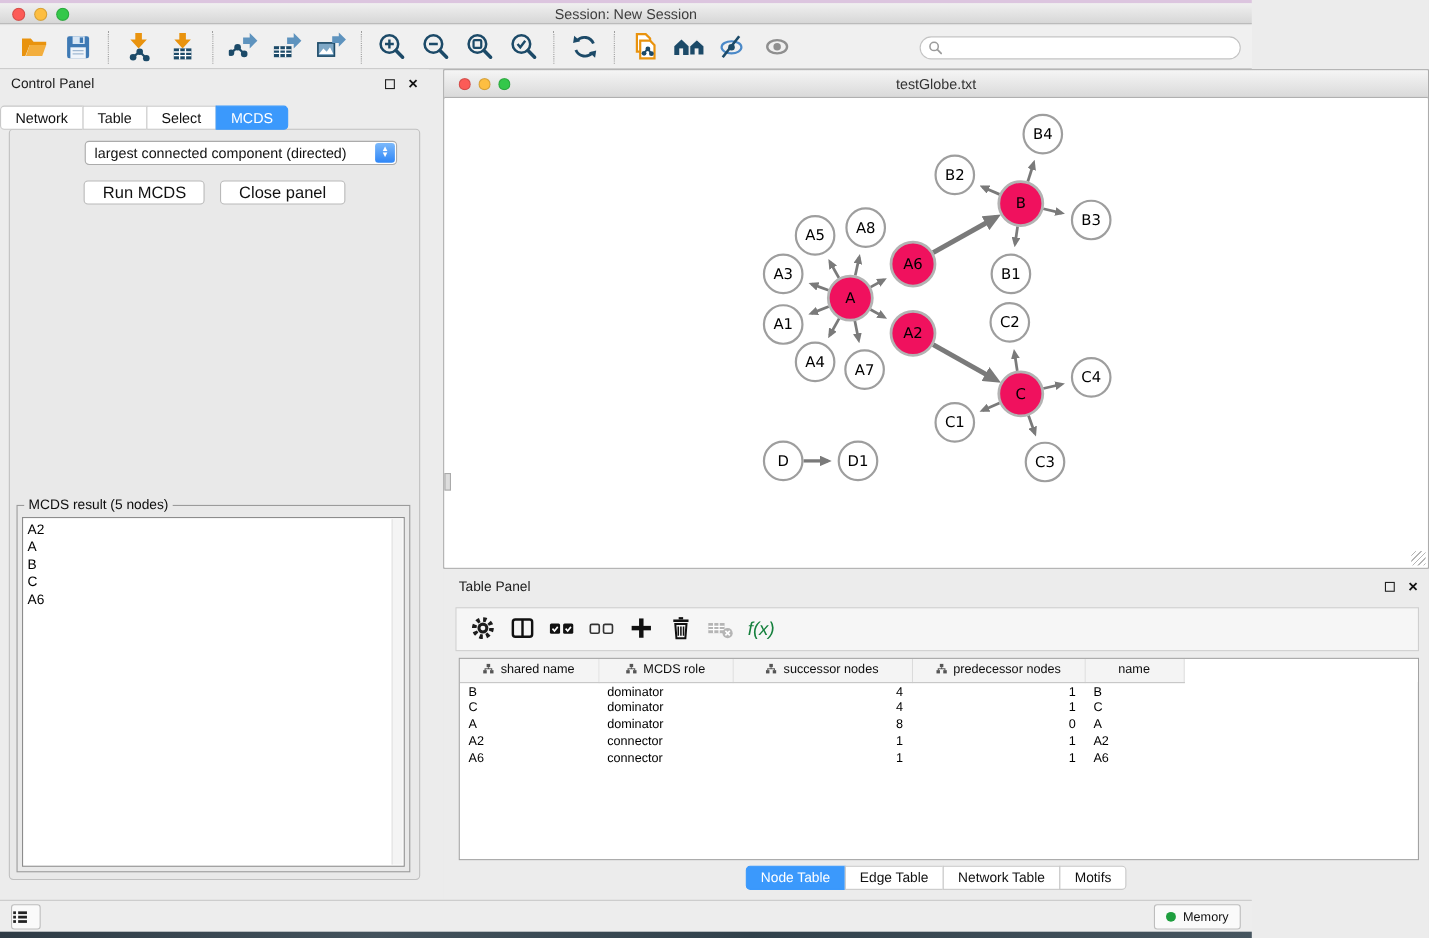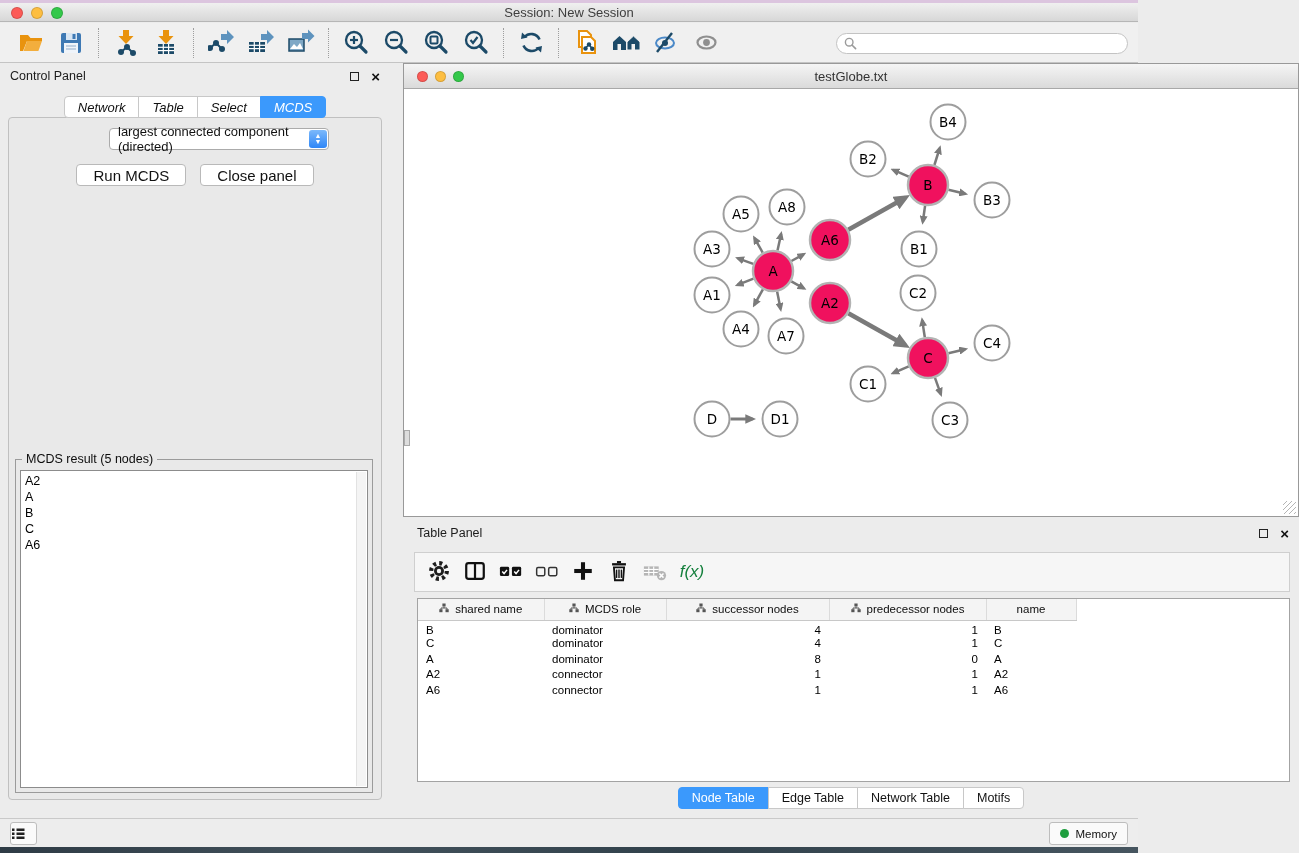--- a/index.html
+++ b/index.html
@@ -32,30 +32,30 @@
 
   
   .panel-header { display:flex; align-items:center; height:26px; padding:0 10px;
     font-size:12.5px; color:#1c1c1c; }
   .panel-header .spacer { flex:1; }
   .float-box { width:9px; height:9px; border:1.5px solid #222; display:inline-block; margin-right:12px; }
   .close-x { font-size:15px; font-weight:800; color:#111; line-height:9px; }
 
   
   #control-panel { position:absolute; left:0; top:63px; width:390px; height:755px; background:#ECECEC; }
-  .cp-tabs { position:absolute; top:33px; left:0; right:0; display:flex; justify-content:center; z-index:2;font-style:italic; }
+  .cp-tabs { position:absolute; top:33px; left:0; right:0; display:flex; justify-content:flex-start; z-index:2; }
   .seg-tab { height:22px; padding:0 13px; background:#FFF; border:1px solid #C8C8C8;
     font-size:13px; color:#111; display:flex; align-items:center; margin-left:-1px; cursor:pointer; }
   .seg-tab:first-child { border-radius:4px 0 0 4px; margin-left:0; }
   .seg-tab:last-child { border-radius:0 4px 4px 0; }
   .seg-tab.active { background:#3B99FC; border-color:#3B99FC; color:#FFF; }
   .cp-content { position:absolute; left:8px; right:8px; top:54px; bottom:18px;
     background:#E9E9E9; border:1px solid #C0C0C0; border-radius:4px; }
   .opt-label { text-align:center; margin-top:24px; font-size:13px; color:#0d0d0d; }
-  .select-row { margin:10px 52px 0;padding-left:48px; }
+  .select-row { margin:10px 20px 0;padding-left:48px; }
   .mac-select { position:relative; height:22px; background:#FFF; border:1px solid #ABABAB;
     border-radius:4px; display:flex; align-items:center; padding-left:8px; font-size:13px;
     color:#111; cursor:pointer; }
   .spinner { position:absolute; right:1px; top:1px; bottom:1px; width:18px; border-radius:3px;
     background:linear-gradient(#7CB9FB,#2E86F7); display:flex; flex-direction:column;
     align-items:center; justify-content:center; color:#FFF; font-size:7px; line-height:6px; }
   .cp-buttons { display:flex; justify-content:center; gap:14px; margin-top:14px; }
   .mac-btn { height:22px; padding:0 16px; background:#FFF; border:1px solid #B9B9B9;
     border-radius:4px; font-size:15px; color:#111; cursor:pointer; font-family:inherit; }
   .result-group { position:absolute; left:6px; right:8px; top:341px; bottom:6px;

